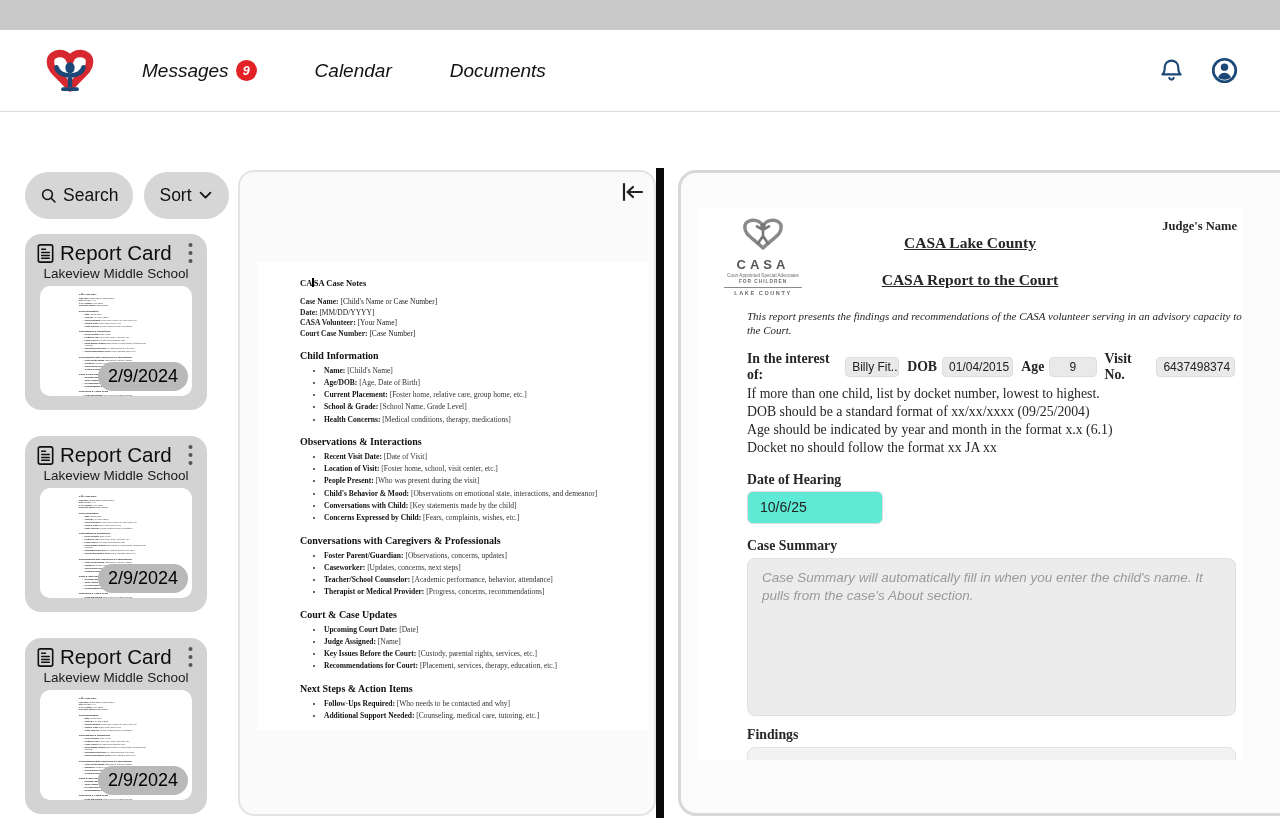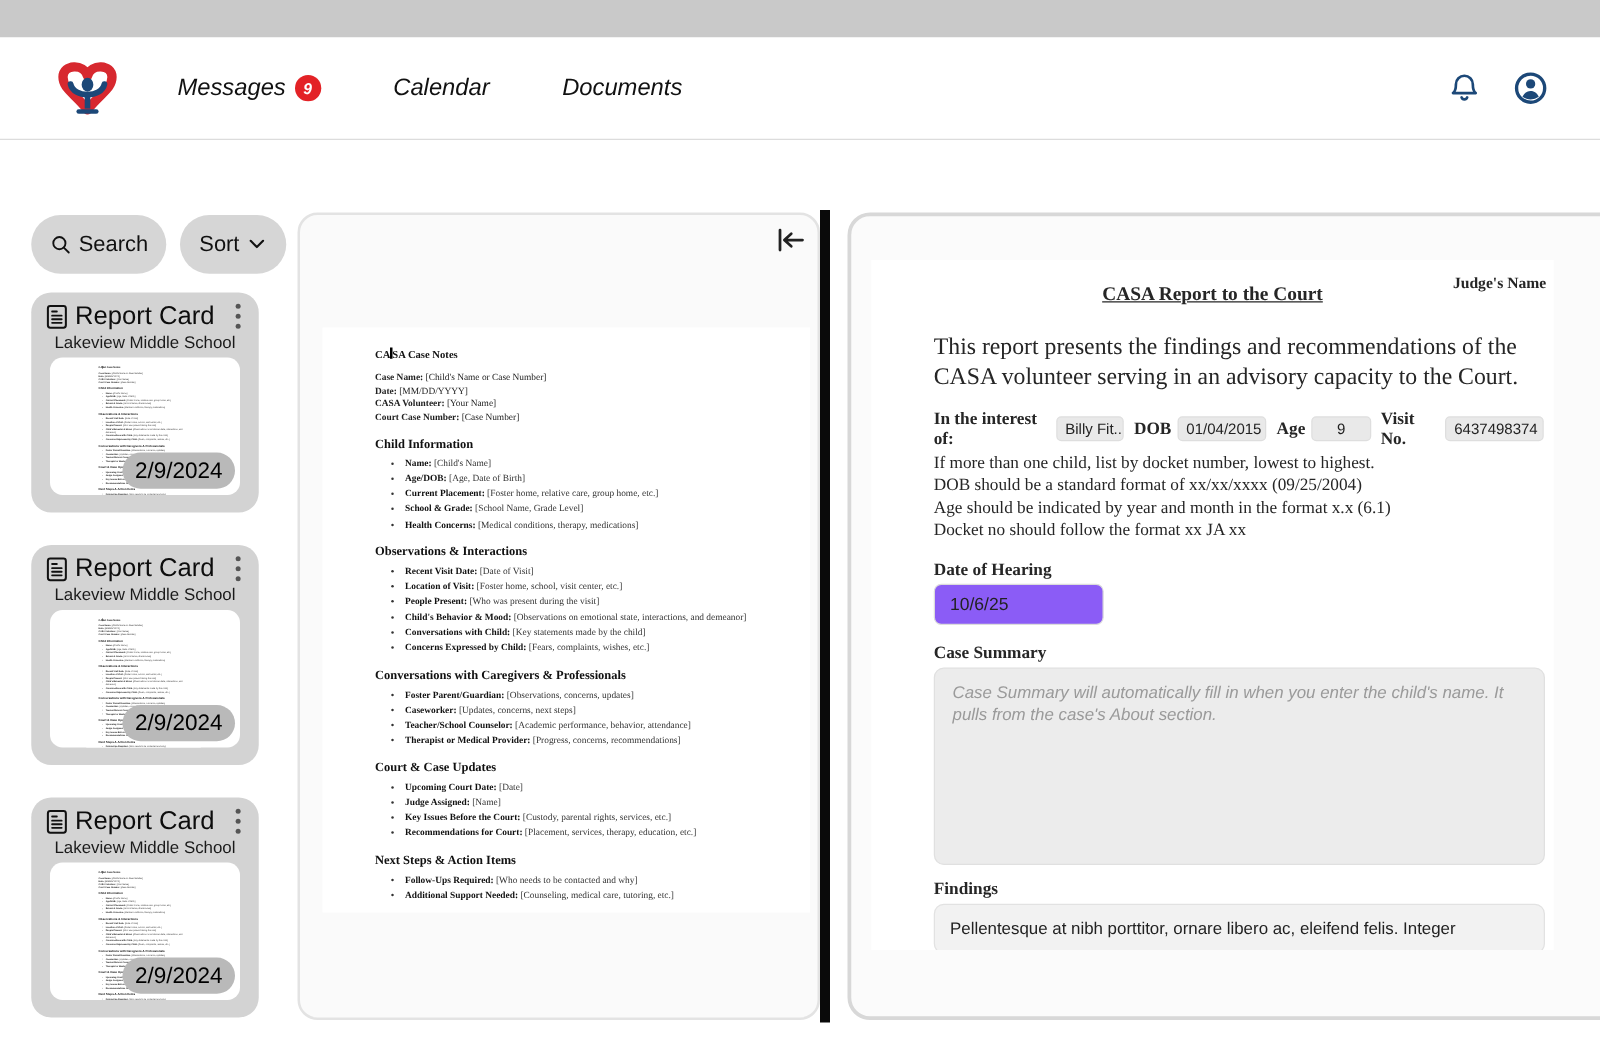--- a/index.html
+++ b/index.html
@@ -72,34 +72,34 @@
              font-family:"Liberation Sans","DejaVu Sans",sans-serif;color:#6e6e6e;text-align:center;}
   .casa-logo .org{font-size:13px;font-weight:700;letter-spacing:4px;color:#555;margin-top:1px;}
   .casa-logo .sub1{font-size:4.6px;margin-top:1px;}
   .casa-logo .sub2{font-size:4.8px;font-weight:700;letter-spacing:1px;margin-top:1px;}
   .casa-logo .rule{width:78px;border-top:1px solid #8a8a8a;margin:2.5px 0;}
   .casa-logo .sub3{font-size:5.5px;font-weight:700;letter-spacing:1.6px;color:#666;}
   .rtitle{text-align:center;font-size:15.5px;font-weight:700;text-decoration:underline;}
   .rtitle.t1{margin-top:26px;}
   .rtitle.t2{margin-top:19px;}
   .rbody{margin-left:50px;margin-right:8px;}
-  .intro{margin-top:21px;font-size:19px;line-height:1.27;width:500px;}
+  .intro{margin-top:21px;font-size:11px;line-height:1.27;width:500px;font-style:italic;}
   .interest{margin-top:13px;font-size:13.8px;font-weight:700;display:flex;align-items:center;flex-wrap:nowrap;}
   .ifield{display:inline-block;background:#e9e9e9;border:1px solid #dedede;border-radius:4px;
           font-family:"Liberation Sans","DejaVu Sans",sans-serif;font-weight:400;font-size:12px;color:#222;
           padding:2px 6px;white-space:nowrap;overflow:hidden;text-align:center;cursor:text;}
   .f-name{max-width:54px;margin-left:4px;text-align:left;}
   .f-dob{width:76px;margin-left:5px;}
   .f-age{width:50px;margin-left:5px;}
   .f-docket{width:84px;margin-left:5px;}
   .ilabel{margin-left:8px;}
   .instructions{font-size:13.8px;line-height:1.3;margin-top:2px;}
   .flabel{font-size:13.8px;font-weight:700;}
   .lab-hearing{margin-top:15px;}
-  .hearing-input{display:block;margin-top:3px;width:136px;height:33px;background:#8b5cf6;border:1px solid #dcdcdc;
+  .hearing-input{display:block;margin-top:3px;width:136px;height:33px;background:#5eead4;border:1px solid #dcdcdc;
           border-radius:6px;font-family:"Liberation Sans","DejaVu Sans",sans-serif;font-size:14px;color:#222;
           padding:0 12px;}
   .lab-summary{margin-top:14px;}
   .summary-area{display:block;margin-top:4px;width:489px;height:158px;background:#ececec;border:1px solid #e0e0e0;
           border-radius:8px;resize:none;font-family:"Liberation Sans","DejaVu Sans",sans-serif;
           font-size:13.5px;font-style:italic;color:#555;padding:10px 14px;line-height:1.35;}
   .summary-area::placeholder{color:#9a9a9a;font-style:italic;opacity:1;}
   .lab-findings{margin-top:11px;}
   .findings-input{display:block;margin-top:4px;width:489px;height:40px;background:#f2f2f2;border:1px solid #e2e2e2;
           border-radius:8px;font-family:"Liberation Sans","DejaVu Sans",sans-serif;font-size:13.5px;color:#222;
@@ -590,21 +590,34 @@
           </section>
         </div>
     </div>
   </section>
 
   <div class="divider-bar"></div>
 
   <section class="right-panel">
     <div class="report-page">
       <div class="judge-name">Judge's Name</div>
-
+      <div class="casa-logo">
+        <svg width="52" height="42" viewBox="0 0 60 48">
+          <path d="M30 14 C26 4 9 5 9 15 C9 24 18 27 30 39 C42 27 51 24 51 15 C51 5 34 4 30 14 Z" fill="none" stroke="#8a8a8a" stroke-width="4" stroke-linejoin="round"></path>
+          <circle cx="30" cy="13.5" r="3" fill="#777"></circle>
+          <path d="M30 18 l-7-4 M30 18 l7-4 M30 18 v7 M30 25 l-6 9 M30 25 l6 9" fill="none" stroke="#777" stroke-width="3" stroke-linecap="round"></path>
+        </svg>
+        <div class="org">CASA</div>
+        <div class="sub1">Court Appointed Special Advocates</div>
+        <div class="sub2">FOR CHILDREN</div>
+        <div class="rule"></div>
+        <div class="sub3">LAKE COUNTY</div>
+      </div>
+
+      <h1 class="rtitle t1">CASA Lake County</h1>
       <h2 class="rtitle t2">CASA Report to the Court</h2>
 
       <div class="rbody">
         <p class="intro">This report presents the findings and recommendations of the CASA volunteer serving in an advisory capacity to the Court.</p>
 
         <div class="interest">
           <span>In the interest of:</span>
           <span class="ifield f-name">Billy Fit...</span>
           <span class="ilabel">DOB</span>
           <span class="ifield f-dob">01/04/2015</span>

